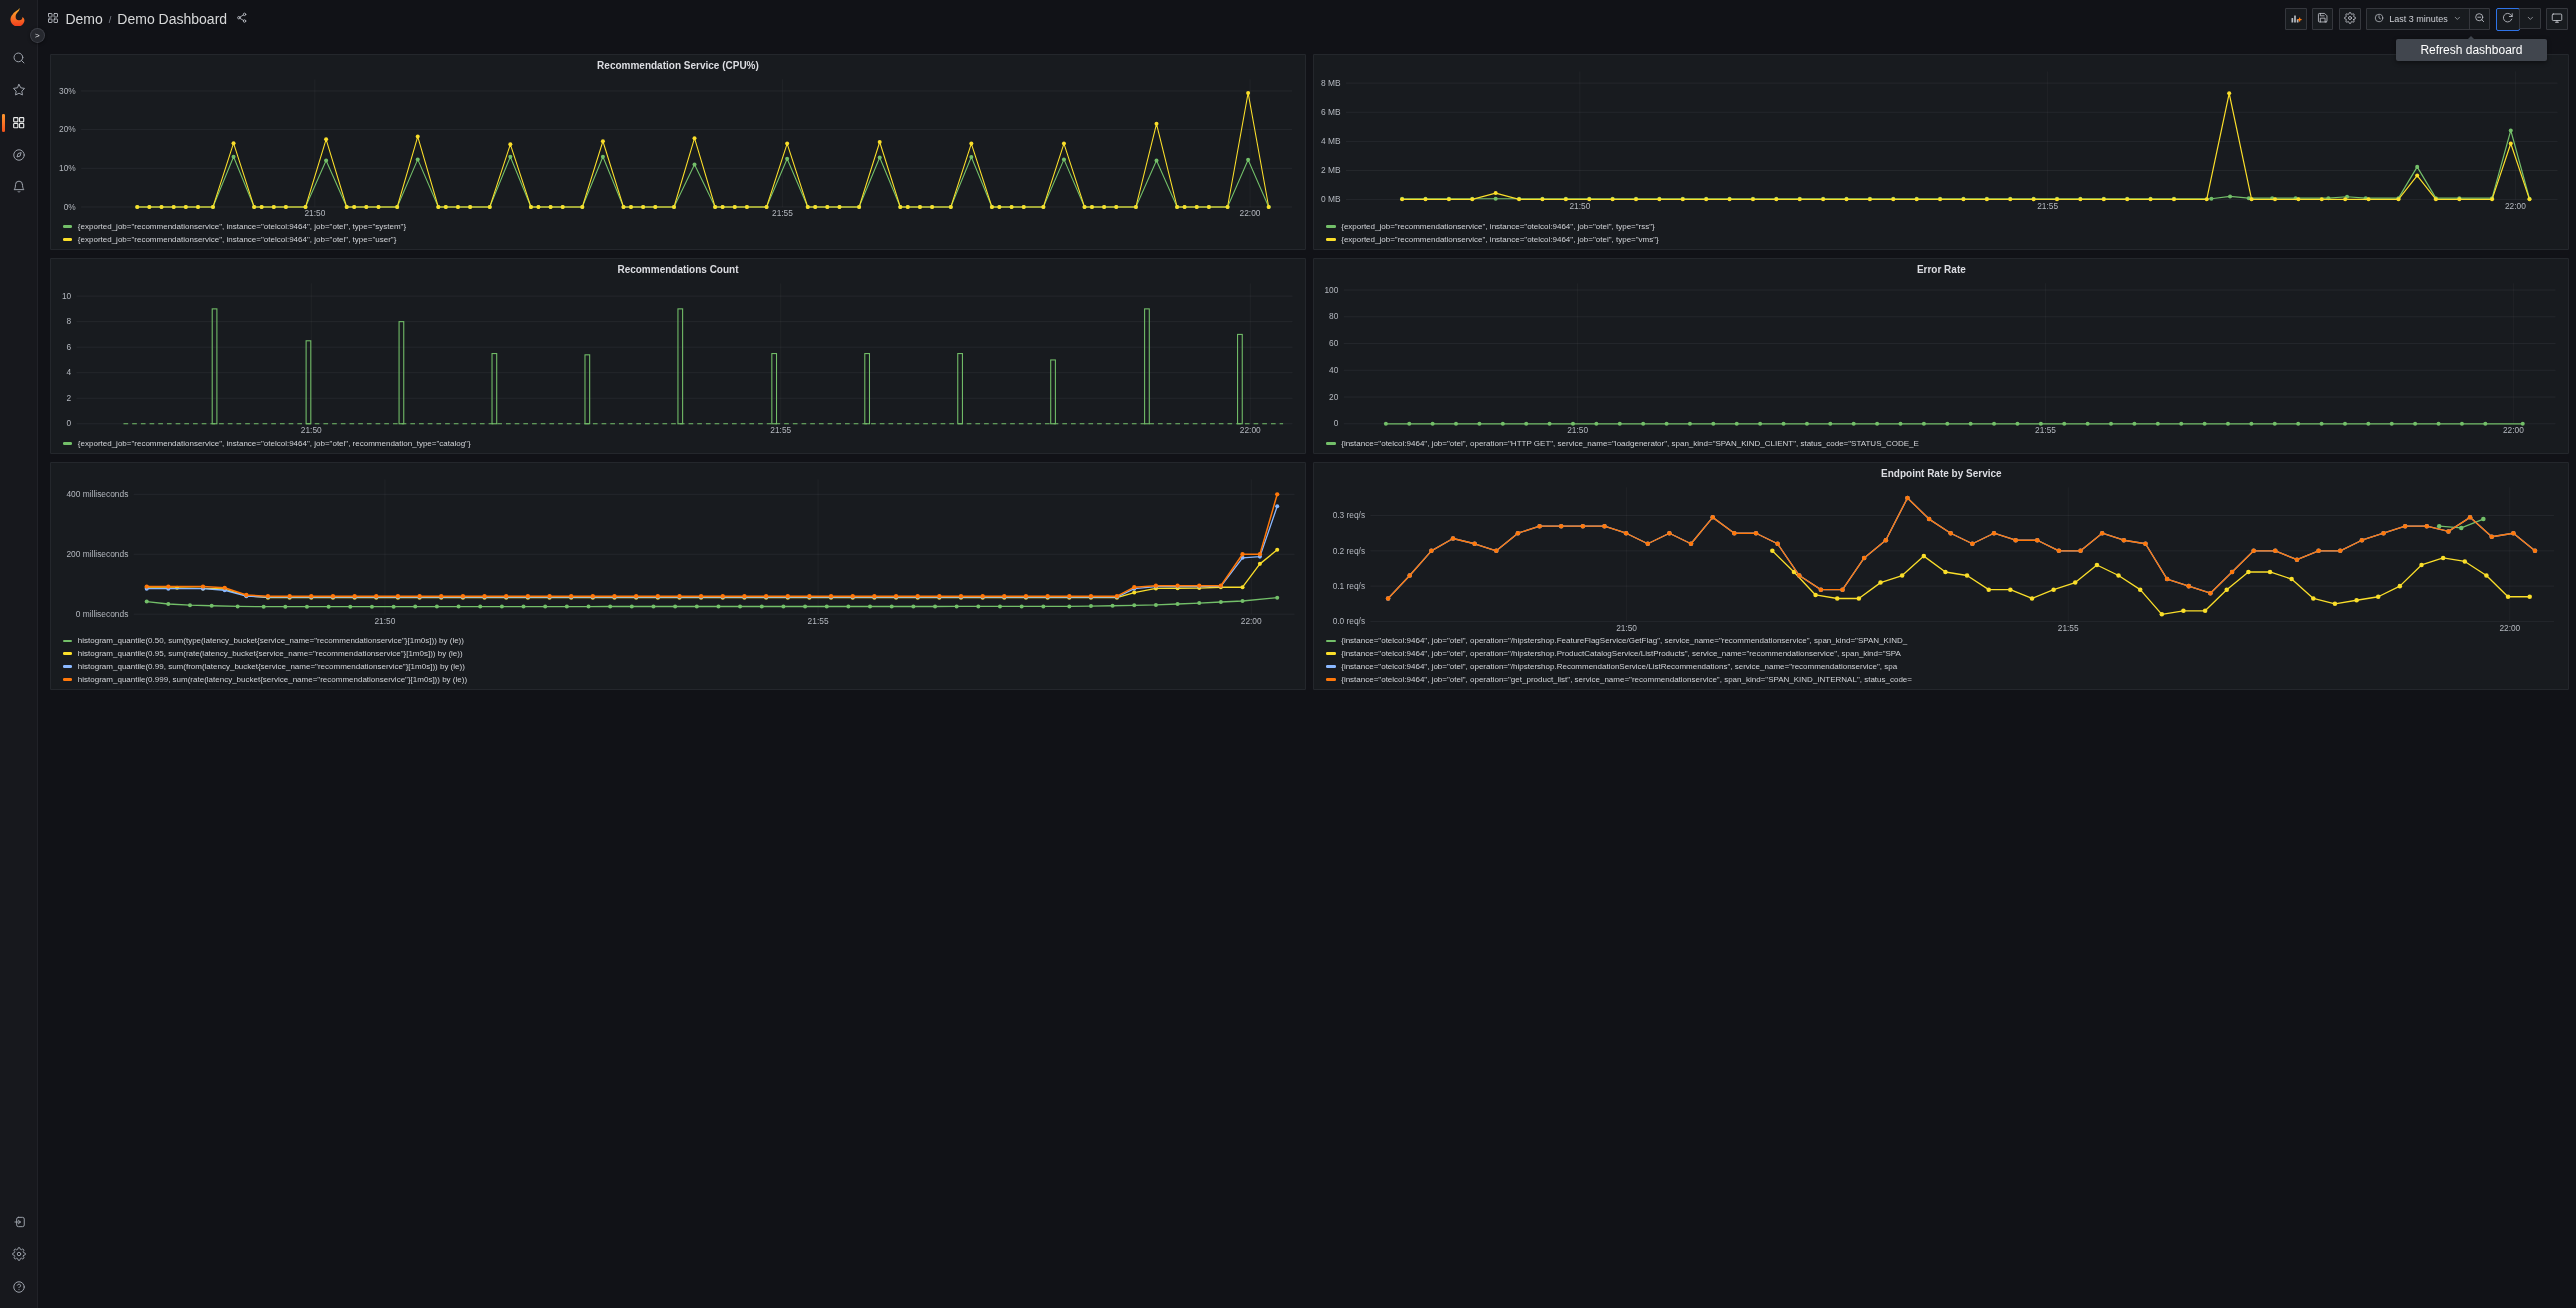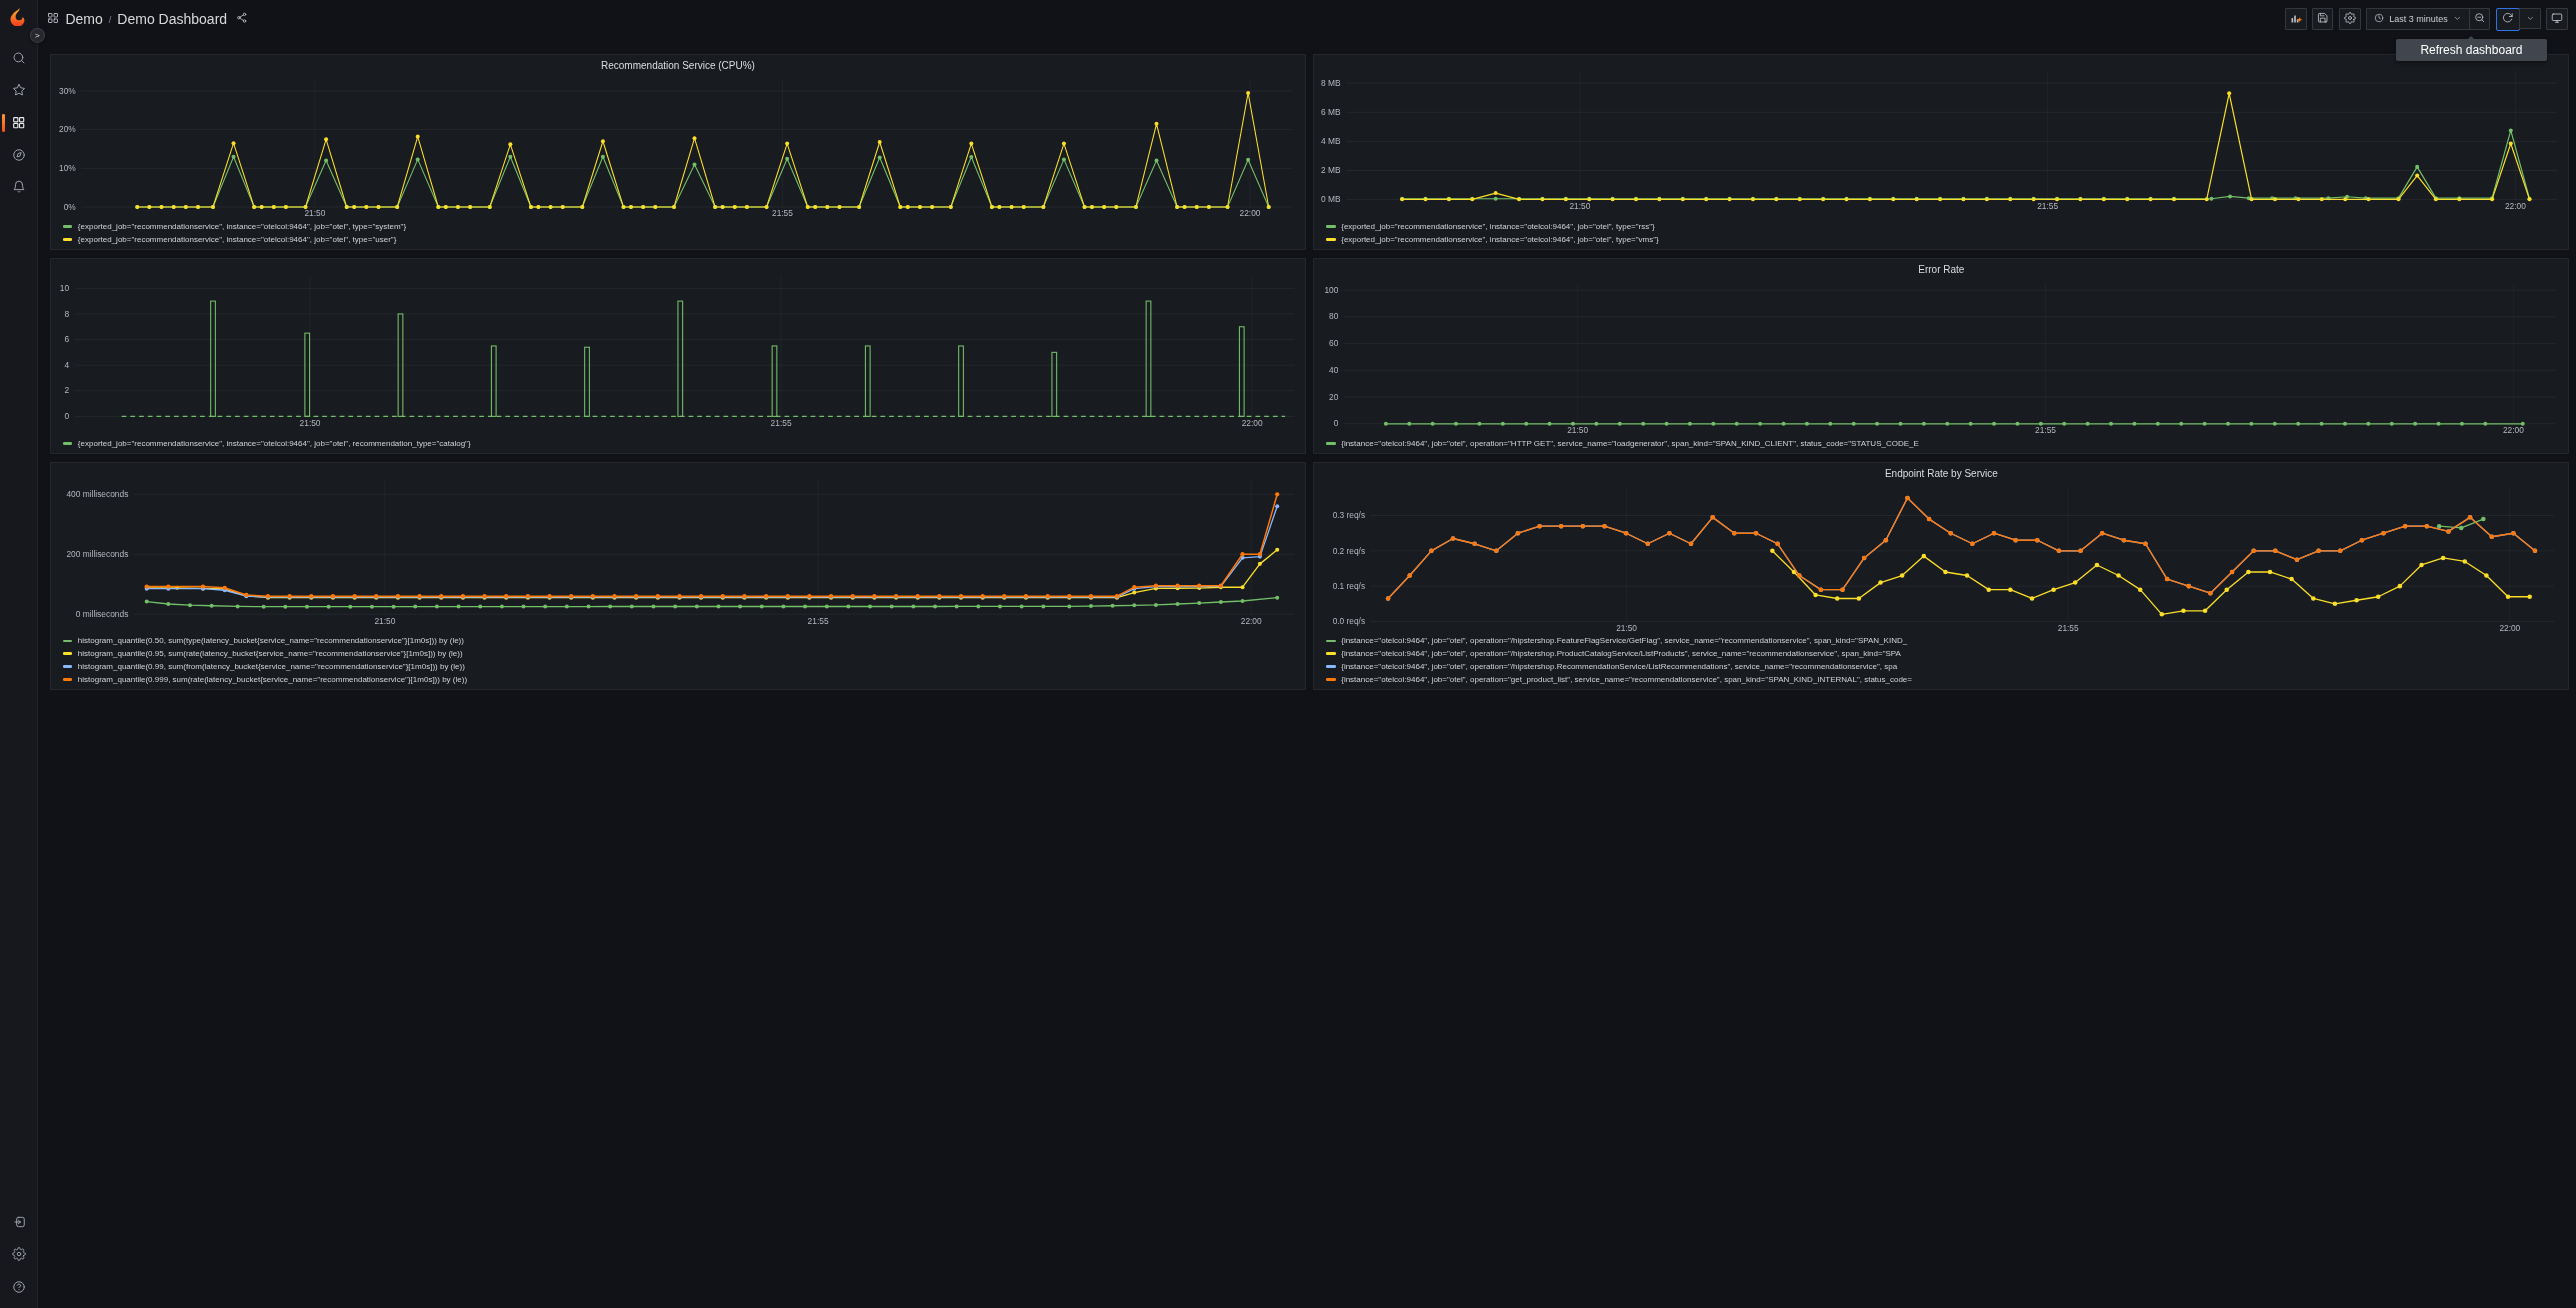--- a/index.html
+++ b/index.html
@@ -40,21 +40,21 @@
   
   .tooltip{position:fixed;top:39px;right:29.5px;background:#41464e;color:#fff;font-size:12px;
     padding:4px 24px;border-radius:2px;z-index:9;white-space:nowrap;box-shadow:0 1.3px 4px rgba(0,0,0,.4)}
   .tooltip::before{content:"";position:absolute;top:-3.4px;left:50%;margin-left:-3.4px;
     border-left:3.4px solid transparent;border-right:3.4px solid transparent;border-bottom:3.4px solid #41464e}
   
   .main{position:absolute;left:38px;top:0;right:0;padding:54px 6.7px 0 12px}
   .grid{display:grid;grid-template-columns:1fr 1fr;grid-template-rows:196px 196px 228px;gap:8px 7.4px}
   .panel{background:#181b1f;border:0.7px solid rgba(204,204,220,.07);border-radius:1.3px;
     display:flex;flex-direction:column;padding:4px 2.7px 2px;overflow:hidden}
-  .panel-title{flex:none;text-align:center;font-size:10px;font-weight:400;color:#dcdde2;height:14.8px;line-height:14.8px;cursor:pointer}
+  .panel-title{flex:none;text-align:center;font-size:10px;font-weight:700;color:#dcdde2;height:14.8px;line-height:14.8px;cursor:pointer}
   .chart-wrap{flex:1 1 auto;position:relative;min-height:0}
   .chart{position:absolute;inset:0;width:100%;height:100%;display:block}
   .chart text{font-family:"Liberation Sans","DejaVu Sans",sans-serif}
   .legend{flex:none;padding:1.3px 2.7px 1.3px 9.4px}
   .legend-item{display:flex;align-items:center;height:12.8px;font-size:8px;color:#d2d4d8;
     white-space:nowrap;overflow:hidden;cursor:pointer}
   .chip{flex:none;width:9.4px;height:2.7px;border-radius:1.3px;margin-right:5.4px}
 </style>
 </head>
 <body>
@@ -527,20 +527,21 @@
             <span class="chip" style="background: rgb(115, 191, 105);"></span>
             <span class="legend-label">{exported_job="recommendationservice", instance="otelcol:9464", job="otel", type="rss"}</span>
           </div>
           <div class="legend-item">
             <span class="chip" style="background: rgb(250, 222, 42);"></span>
             <span class="legend-label">{exported_job="recommendationservice", instance="otelcol:9464", job="otel", type="vms"}</span>
           </div>
         </div>
       </section>
       <section class="panel">
+        <div class="panel-title">Recommendations Count</div>
         <div class="chart-wrap">
           <svg class="chart" viewBox="0 0 1861 236">
             <line x1="381.64247104247096" y1="8" x2="381.64247104247096" y2="218" stroke="rgba(204,204,220,0.07)"></line>
             <text x="381.64247104247096" y="232" text-anchor="middle" fill="#b4b8bf" font-size="12.5">21:50</text>
             <line x1="1083.7274131274128" y1="8" x2="1083.7274131274128" y2="218" stroke="rgba(204,204,220,0.07)"></line>
             <text x="1083.7274131274128" y="232" text-anchor="middle" fill="#b4b8bf" font-size="12.5">21:55</text>
             <line x1="1785.8123552123548" y1="8" x2="1785.8123552123548" y2="218" stroke="rgba(204,204,220,0.07)"></line>
             <text x="1785.8123552123548" y="232" text-anchor="middle" fill="#b4b8bf" font-size="12.5">22:00</text>
             <line x1="30.6" y1="218" x2="1849" y2="218" stroke="rgba(204,204,220,0.10)"></line>
             <text x="22.6" y="222" text-anchor="end" fill="#b4b8bf" font-size="12.5">0</text>

